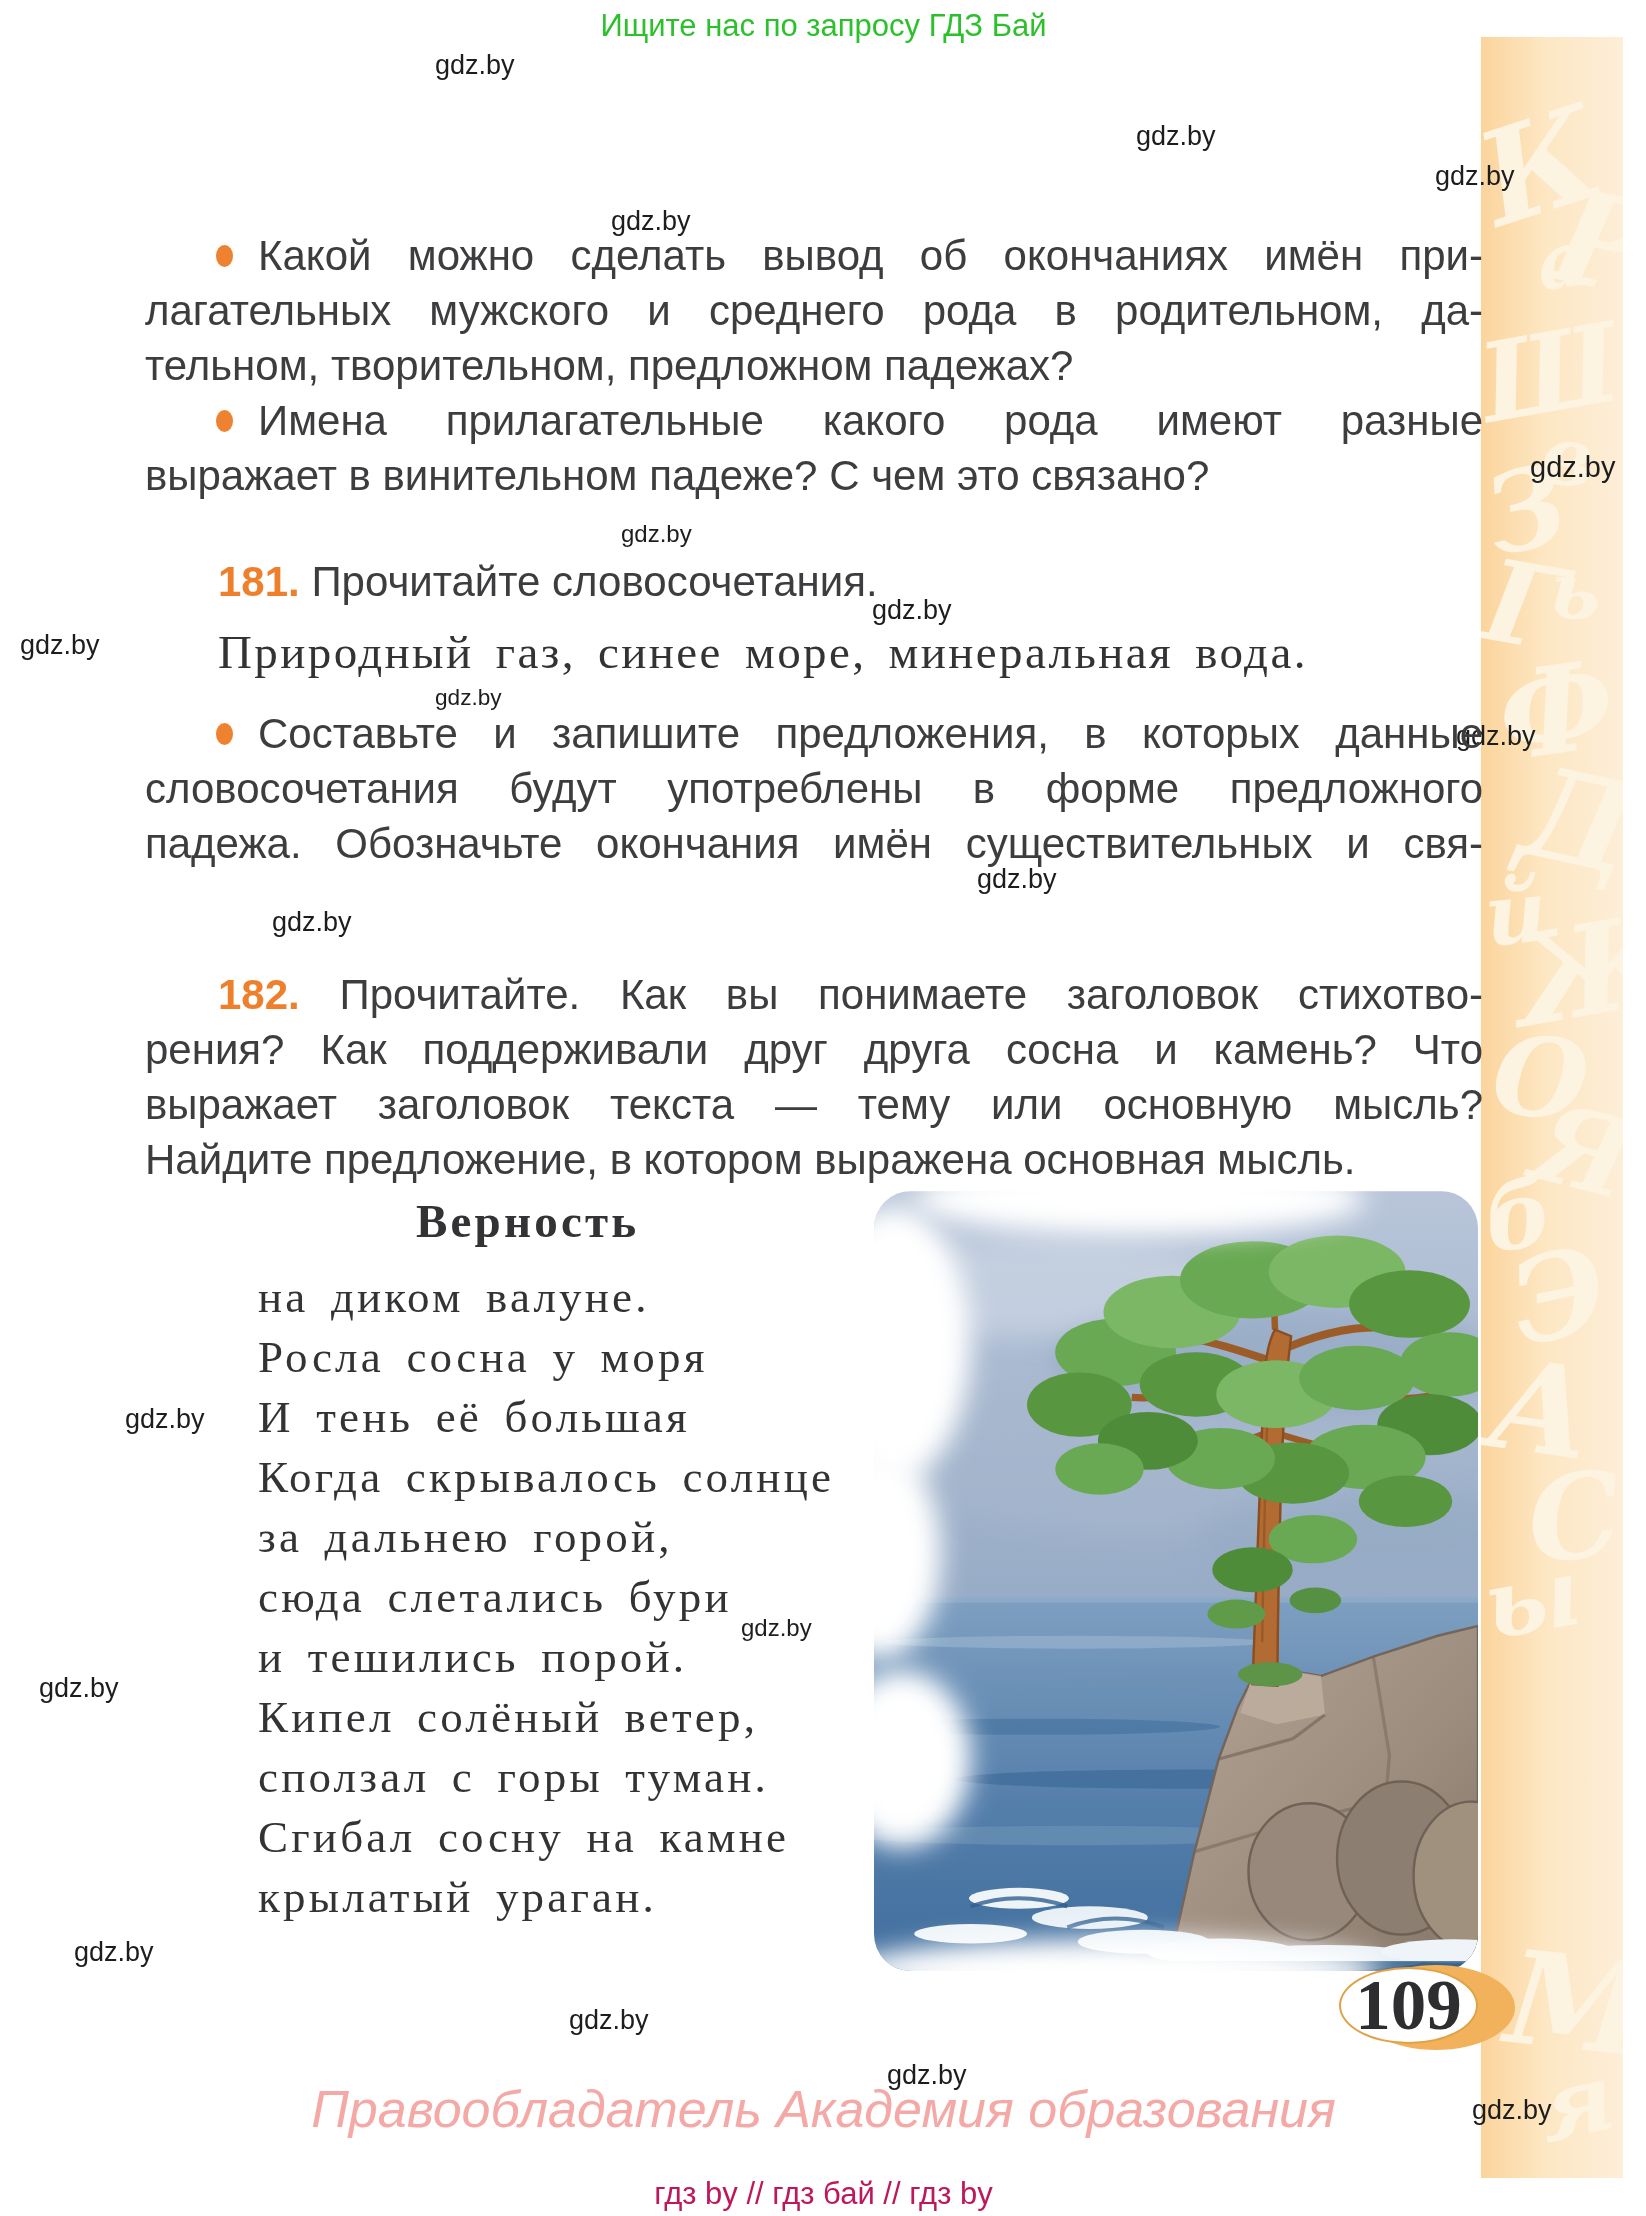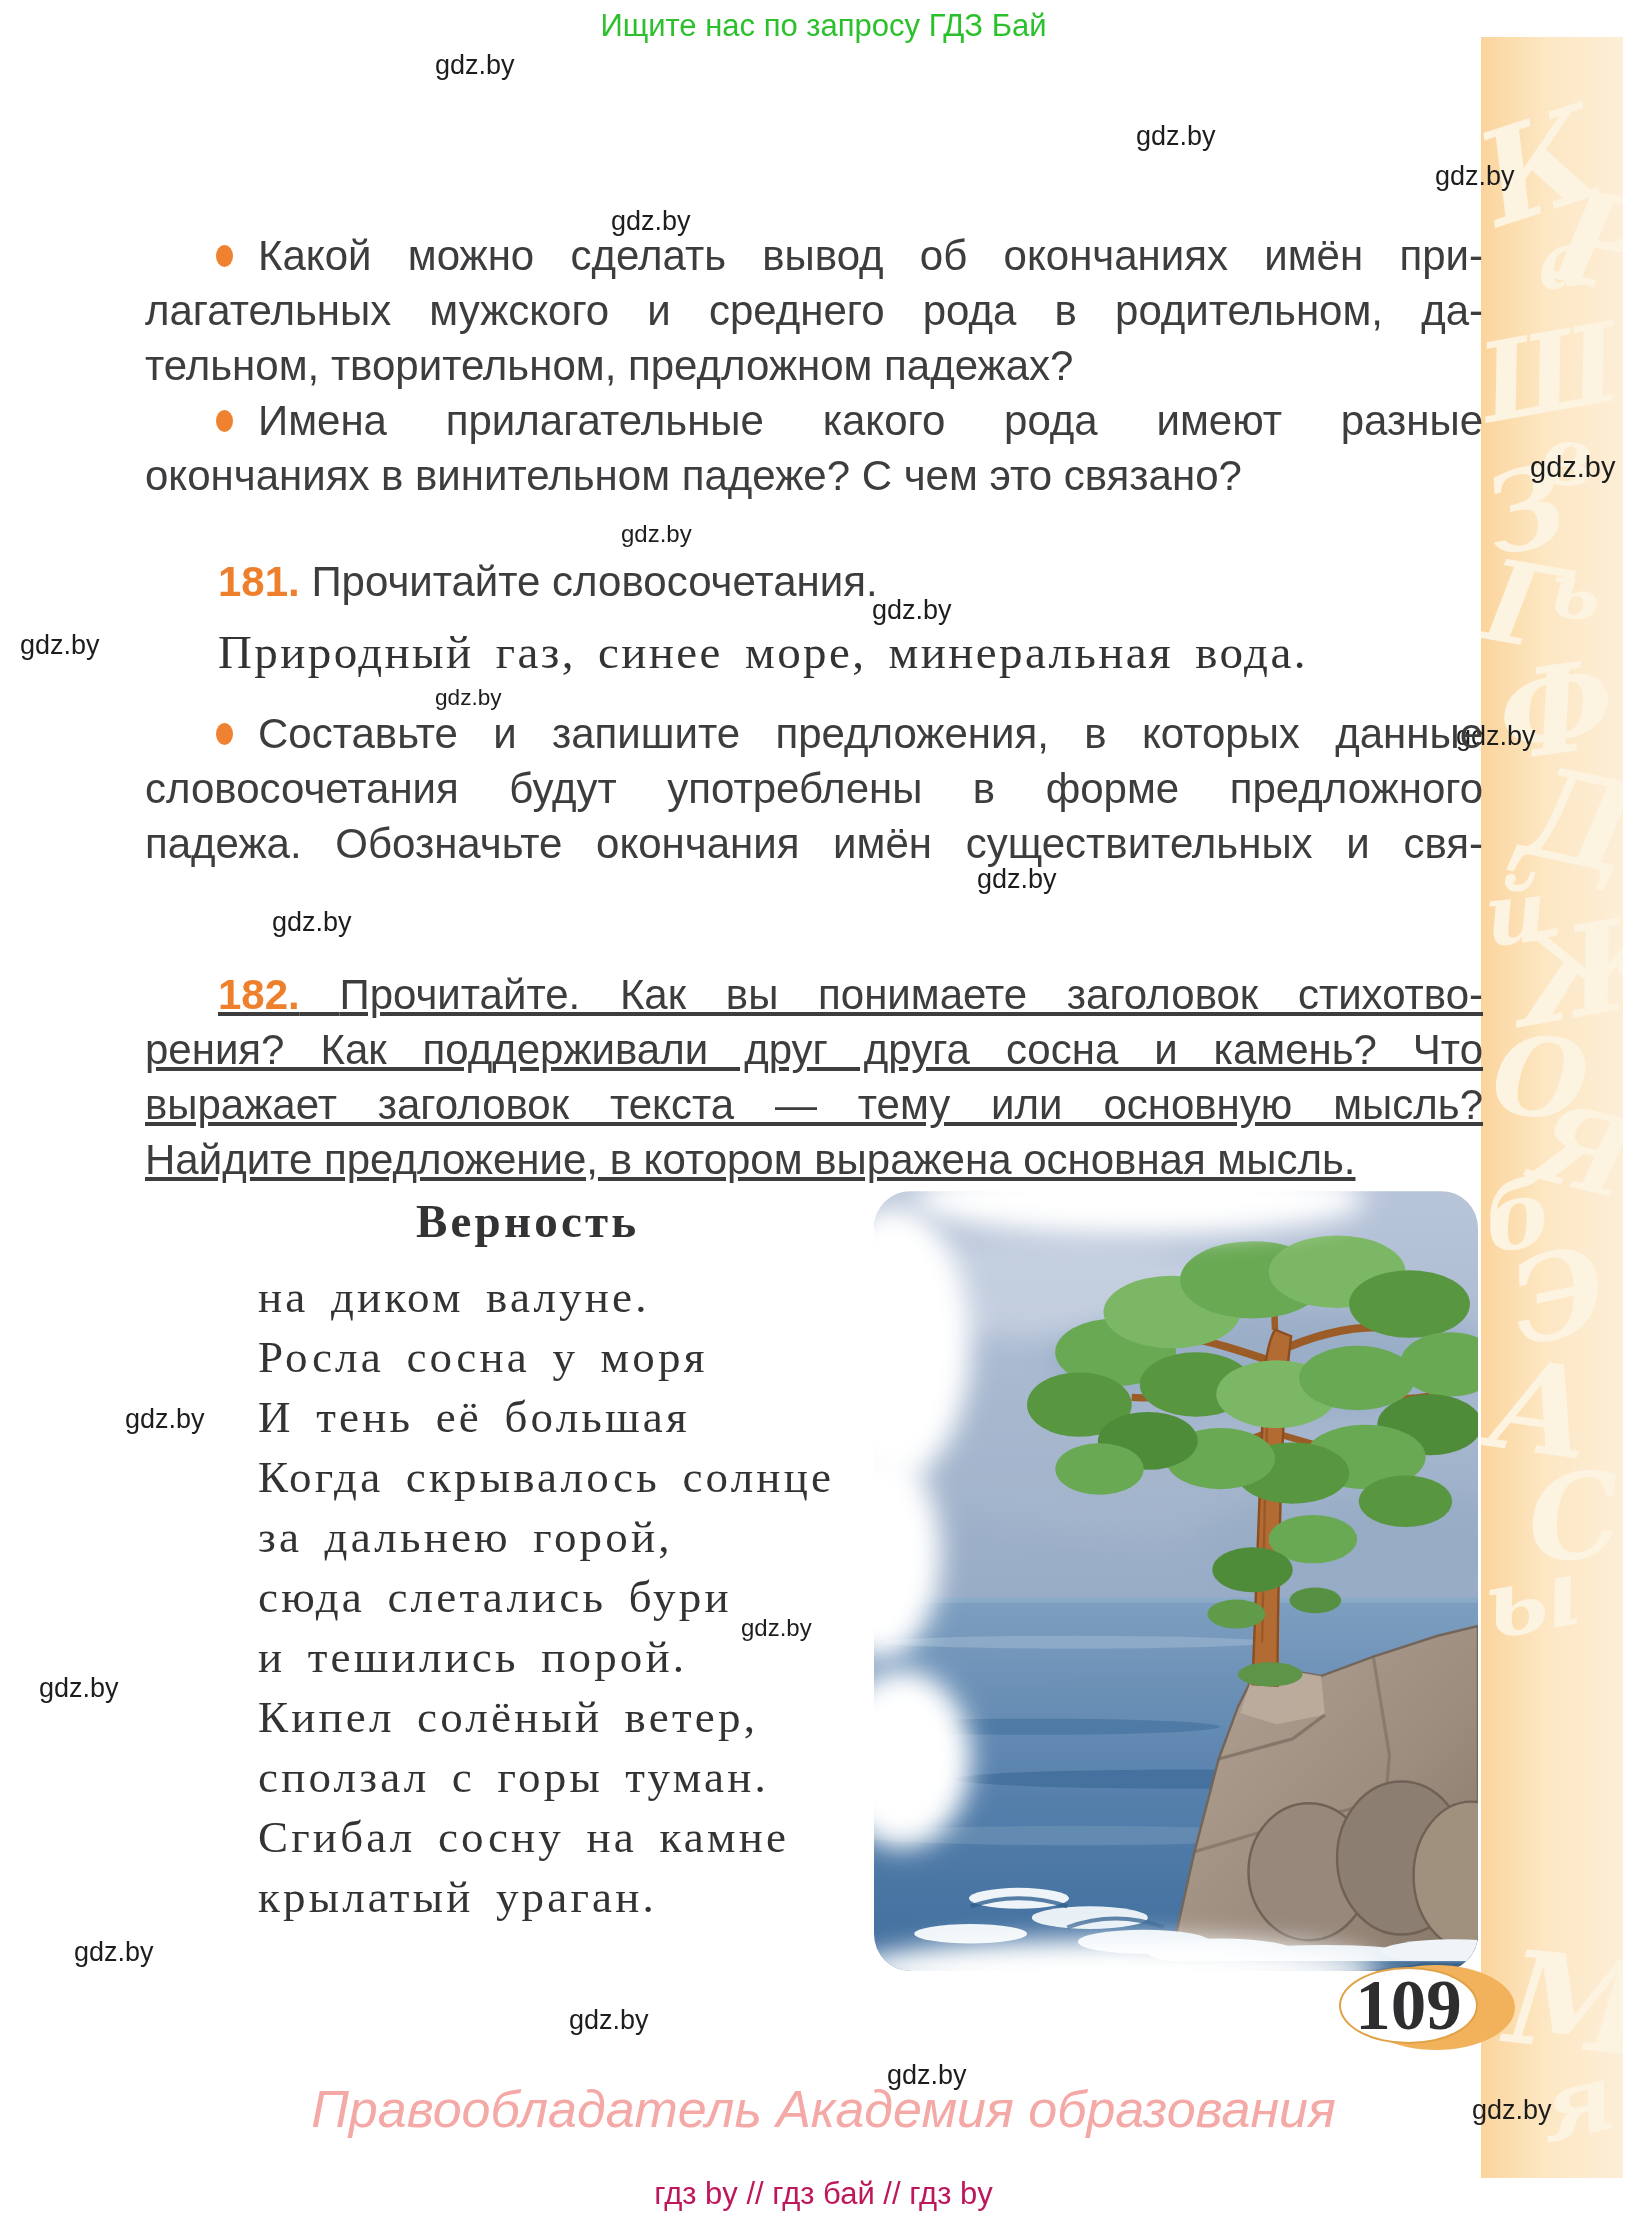--- a/index.html
+++ b/index.html
@@ -116,21 +116,21 @@
       <span>лагательных мужского и среднего рода в родительном, да-</span>
     </div>
     <div class="line">
       <span>тельном, творительном, предложном падежах?</span>
     </div>
     <div class="line jline indent">
       <span class="bullet"></span>
       <span>Имена прилагательные какого рода имеют разные</span>
     </div>
     <div class="line">
-      <span>окончаниях в винительном падеже? С чем это связано?</span>
+      <span>выражает в винительном падеже? С чем это связано?</span>
     </div>
   </div>
 
   <div class="tblock" style="top:554px;">
     <div class="line" style="padding-left:73px;">
       <span class="ex-num">181.</span>
       <span>Прочитайте словосочетания.</span>
     </div>
   </div>
 
@@ -146,21 +146,21 @@
       <span>Составьте и запишите предложения, в которых данные</span>
     </div>
     <div class="line jline">
       <span>словосочетания будут употреблены в форме предложного</span>
     </div>
     <div class="line jline">
       <span>падежа. Обозначьте окончания имён существительных и свя-</span>
     </div>
   </div>
 
-  <div class="tblock" style="top:967px;text-decoration:underline;">
+  <div class="tblock" style="top:967px;">
     <div class="line jline" style="padding-left:73px;">
       <span class="ex-num">182.</span>
       <span>Прочитайте. Как вы понимаете заголовок стихотво-</span>
     </div>
     <div class="line jline">
       <span>рения? Как поддерживали друг друга сосна и камень? Что</span>
     </div>
     <div class="line jline">
       <span>выражает заголовок текста — тему или основную мысль?</span>
     </div>

